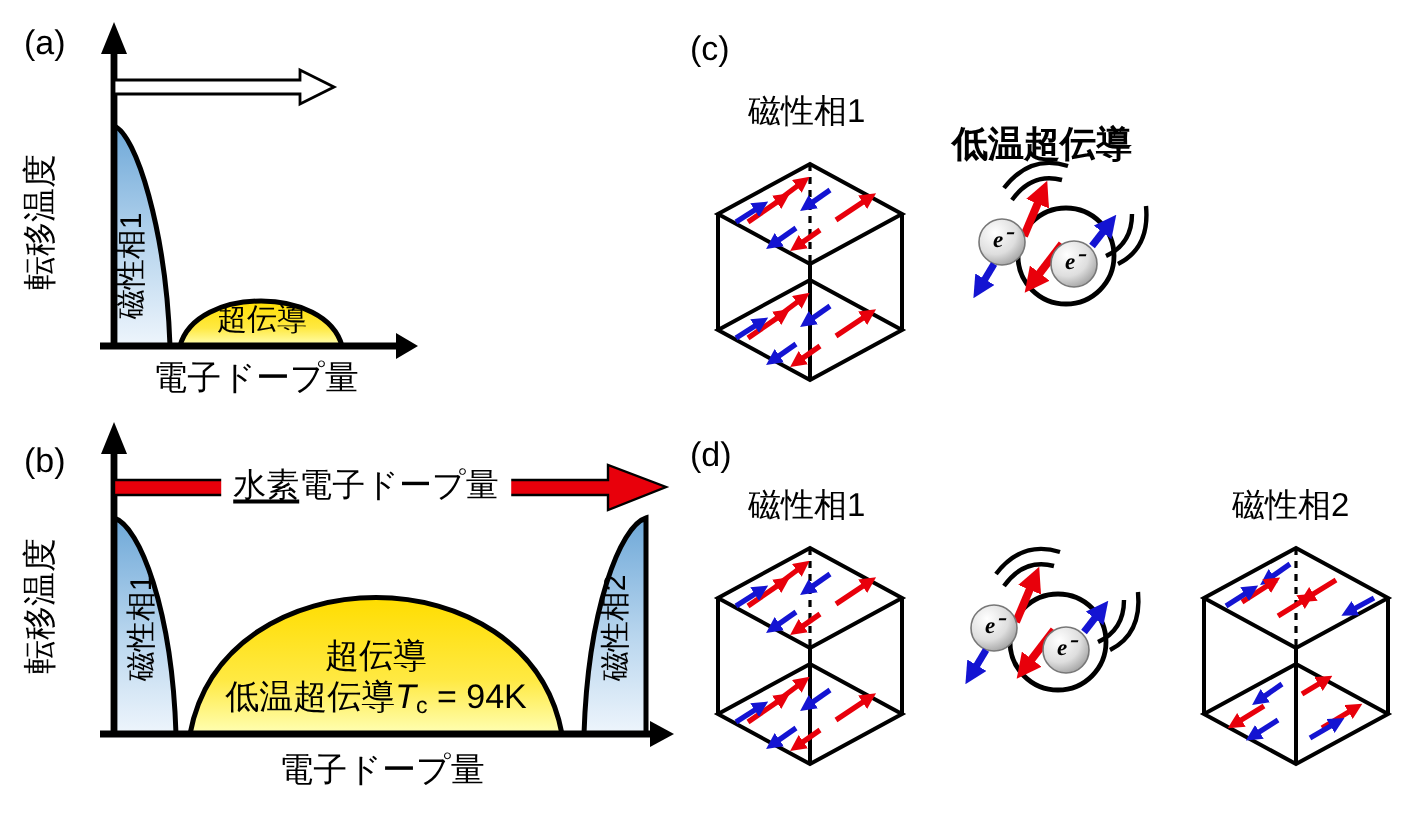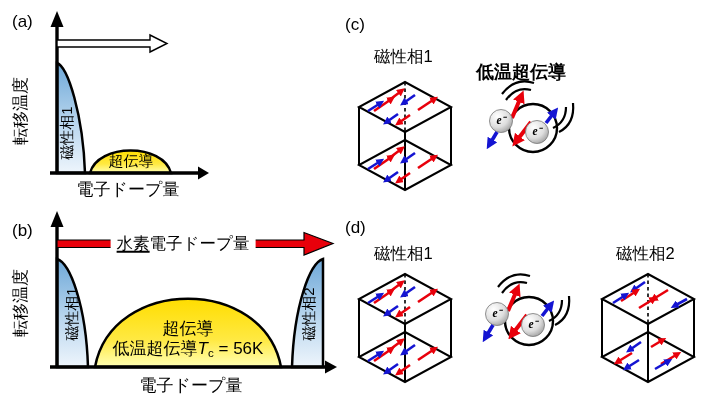--- a/index.html
+++ b/index.html
@@ -148,21 +148,21 @@
 <div class="t f15 rot" style="left:66px;top:133px">磁性相1</div>
 <div class="t f15 ctr" style="left:131px;top:160px">超伝導</div>
 <div class="t f17 ctr" style="left:128px;top:189px">電子ドープ量</div>
 
 <div class="t f17" style="left:12px;top:222px">(b)</div>
 <div class="t f17 rot" style="left:20px;top:303px">転移温度</div>
 <div class="t f16 ctr whitebg" style="left:183px;top:243px"><span class="ul">水素</span><span>電子ドープ量</span></div>
 <div class="t f15 rot" style="left:71px;top:314px">磁性相1</div>
 <div class="t f15 rot" style="left:308px;top:314px">磁性相2</div>
 <div class="t f17 ctr" style="left:188px;top:328px">超伝導</div>
-<div class="t f17 ctr" style="left:188px;top:350px"><span>低温超伝導</span><i>T</i><sub class="tc">c</sub><span> = 56K</span></div>
+<div class="t f17 ctr" style="left:188px;top:350px"><span>低温超伝導</span><i>T</i><sub class="tc">c</sub><span> = 94K</span></div>
 <div class="t f17 ctr" style="left:191px;top:385px">電子ドープ量</div>
 
 <div class="t f17" style="left:345px;top:16px">(c)</div>
 <div class="t f16" style="left:374px;top:48px">磁性相1</div>
 <div class="t f18 bold" style="left:476px;top:47px">低温超伝導</div>
 <div class="t etext ctr" style="left:501px;top:121px">e⁻</div>
 <div class="t etext ctr" style="left:537px;top:132px">e⁻</div>
 
 <div class="t f17" style="left:345px;top:219px">(d)</div>
 <div class="t f16" style="left:374px;top:245px">磁性相1</div>

